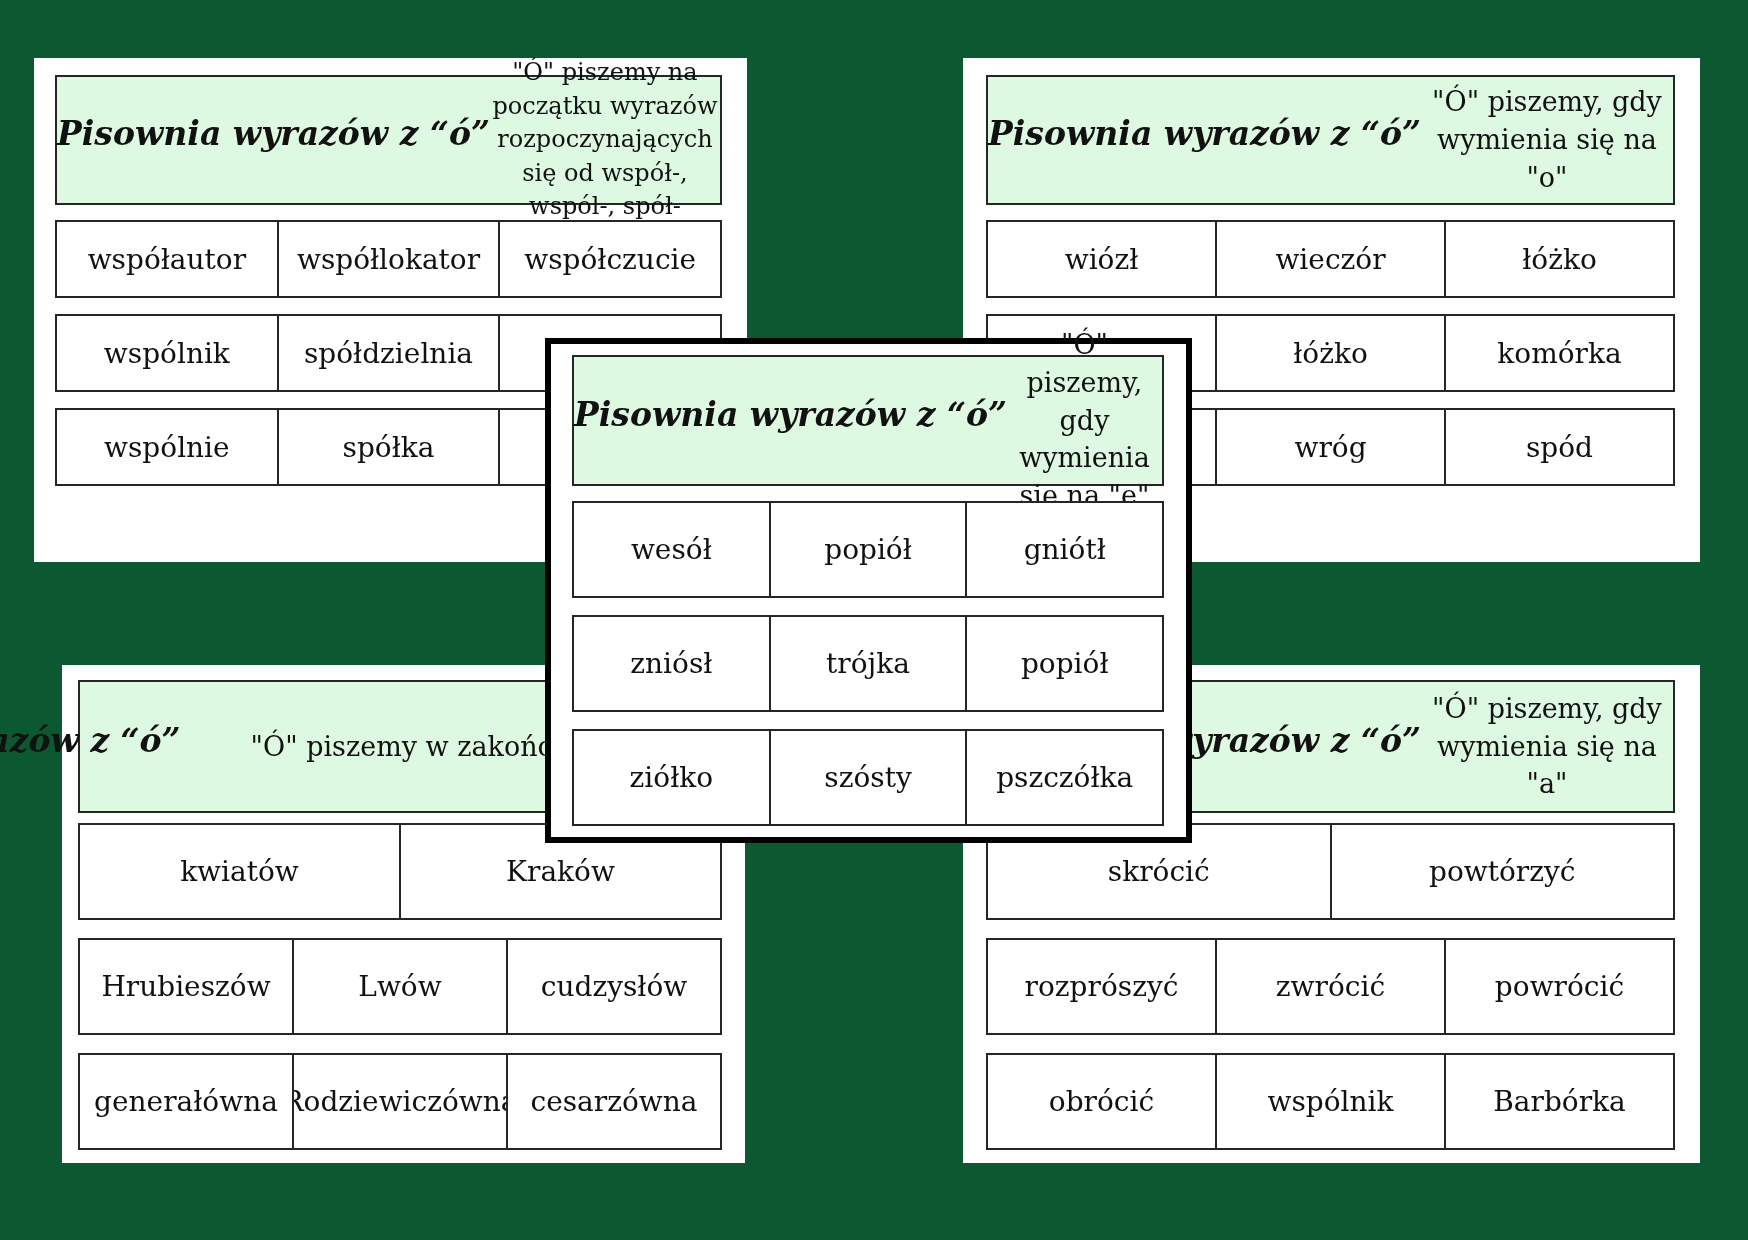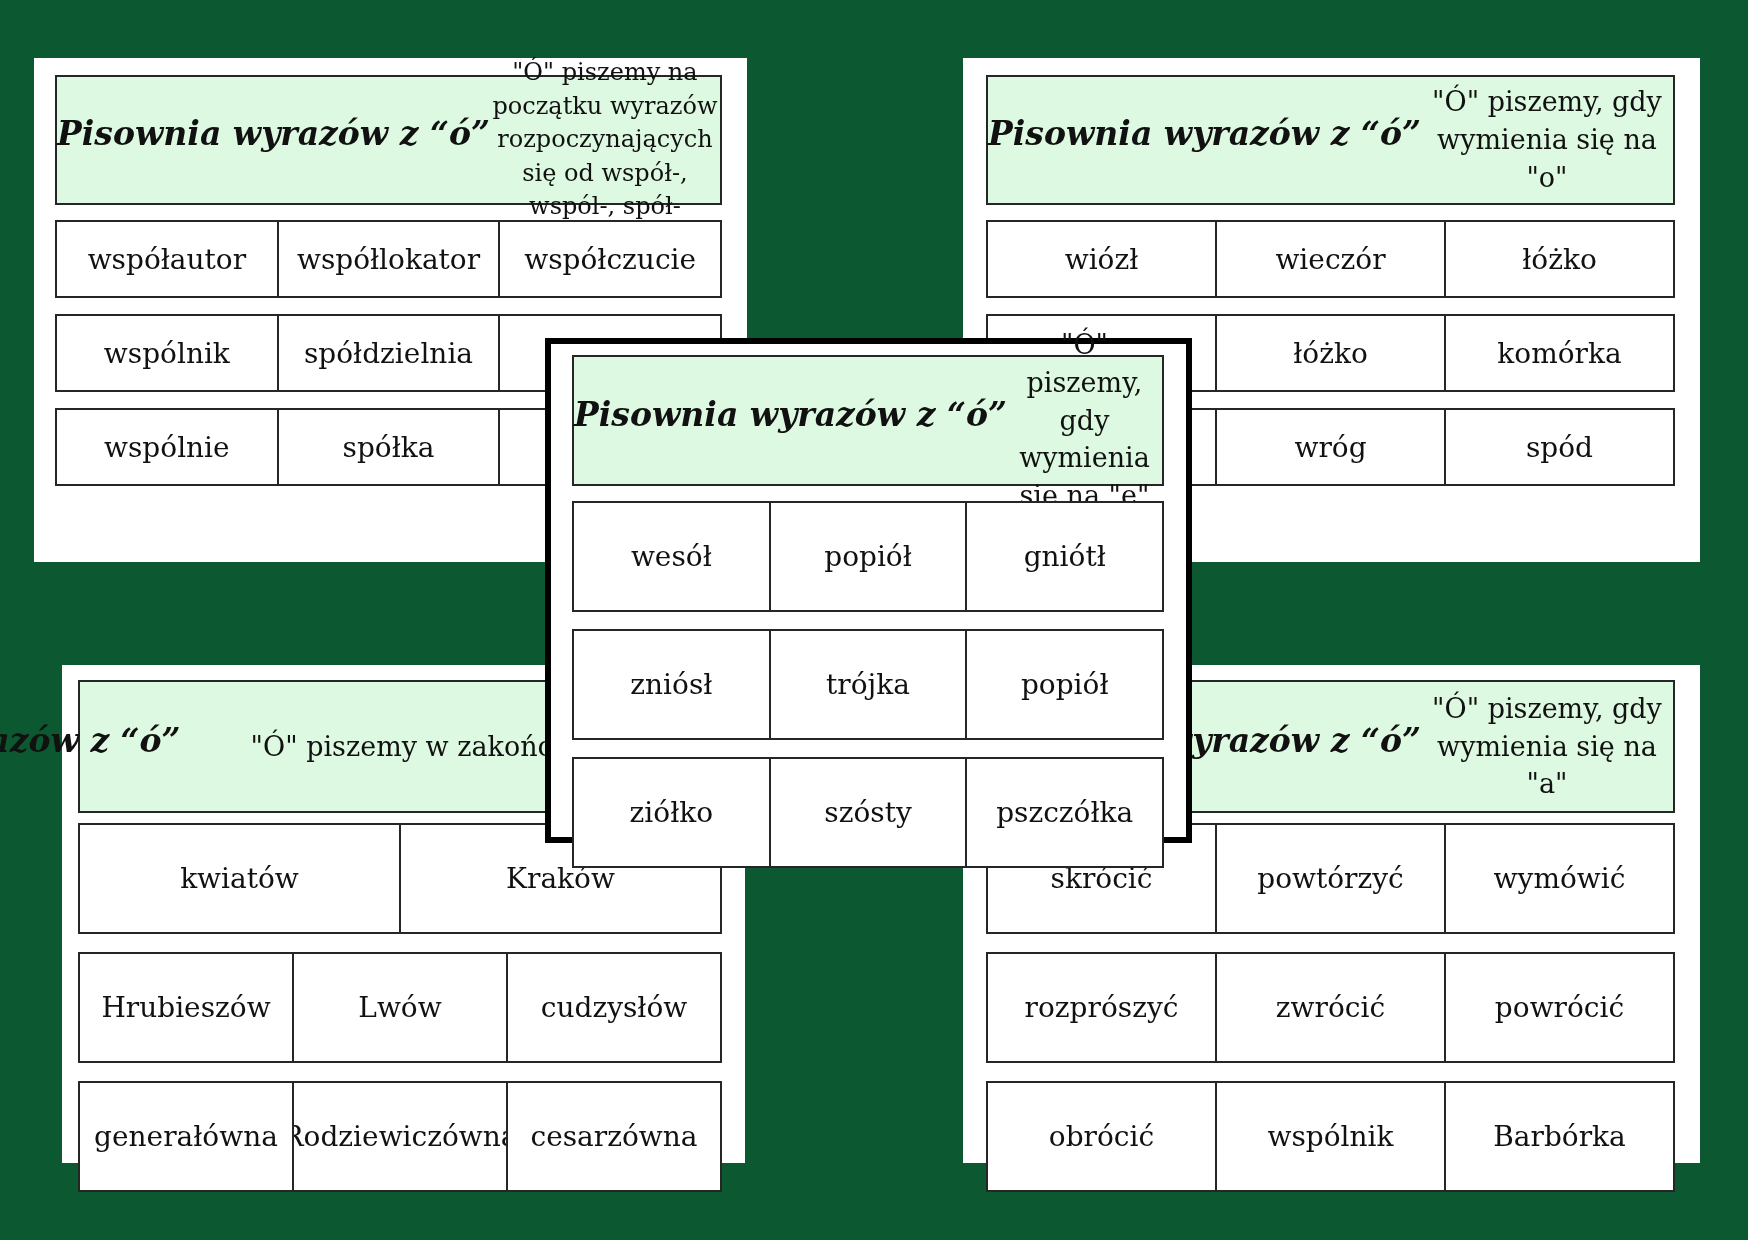--- a/index.html
+++ b/index.html
@@ -36,21 +36,21 @@
   .title{
     font-style:italic; font-weight:700; font-size:33px; line-height:1.1;
     margin-bottom:11px; white-space:nowrap;
   }
   .rule{font-size:27px; line-height:1.4; width:100%;}
   .c1 .rule{font-size:24px;}
   .c4 .rule{text-align:left; padding-left:70px; box-sizing:border-box; white-space:nowrap;}
 
   .row{display:flex; margin-bottom:16px;}
   .c1 .row,.c2 .row{height:78px;}
-  .c3 .row,.c4 .row,.c5 .row{height:111px;}
+  .c3 .row,.c4 .row,.c5 .row{height:97px;}
   .c3 .row{margin-bottom:17px;}
   .c4 .row,.c5 .row{margin-bottom:18px;}
 
   .cell{
     flex:1 1 0; box-sizing:border-box; border:2px solid var(--line); background:var(--card);
     display:flex; align-items:center; justify-content:center;
     font-size:28px; white-space:nowrap; overflow:hidden;
   }
   .cell + .cell{margin-left:-2px;}
 </style>
@@ -125,21 +125,20 @@
   </div>
 
   <div class="card c5">
     <div class="header">
       <div class="title">Pisownia wyrazów z “ó”</div>
       <div class="rule">"Ó" piszemy, gdy wymienia się na "a"</div>
     </div>
     <div class="row">
       <div class="cell">skrócić</div>
       <div class="cell">powtórzyć</div>
-      <div class="cell">wymówić</div>
     </div>
     <div class="row">
       <div class="cell">rozprószyć</div>
       <div class="cell">zwrócić</div>
       <div class="cell">powrócić</div>
     </div>
     <div class="row">
       <div class="cell">obrócić</div>
       <div class="cell">wspólnik</div>
       <div class="cell">Barbórka</div>

